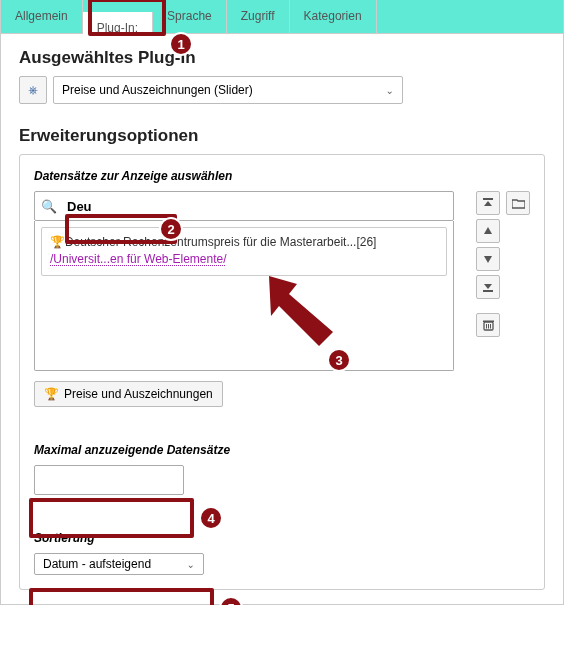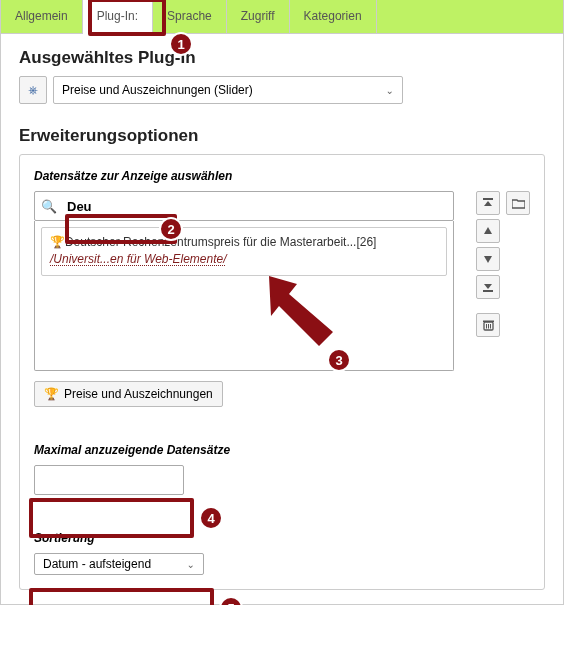--- a/index.html
+++ b/index.html
@@ -9,35 +9,36 @@
     font-size: 12px;
     background: #fff;
     width: 564px;
   }
   .container {
     border: 1px solid #ccc;
     border-top: none;
   }
   .tabs {
     display: flex;
-    background: #bef264;
+    background: #5eead4;
     border-bottom: 1px solid #ccc;
     height: 34px;
   }
   .tab {
     padding: 9px 14px;
     color: #555;
     cursor: pointer;
     border-right: 1px solid #ccc;
     font-size: 12px;
   }
   .tab.active {
     background: #fff;
     border-bottom: 1px solid #fff;
     margin-bottom: -1px;
+    margin-top: 12px;
   }
   .content {
     padding: 14px 18px;
   }
   .section-label {
     font-weight: bold;
     font-size: 17px;
     margin-bottom: 8px;
     color: #222;
   }
@@ -127,24 +128,23 @@
   }
   .suggestion {
     border: 1px solid #ccc;
     border-radius: 2px;
     padding: 6px 8px;
     background: #fff;
     line-height: 1.45;
     color: #333;
   }
   .suggestion .path {
-    color: #7f1d1d;
+    color: #a21caf;
     text-decoration: underline dotted;
     text-underline-offset: 2px;
-    font-style: italic;
   }
   .side-tools {
     display: flex;
     gap: 6px;
     margin-top: 0;
   }
   .side-col {
     display: flex;
     flex-direction: column;
     gap: 4px;

